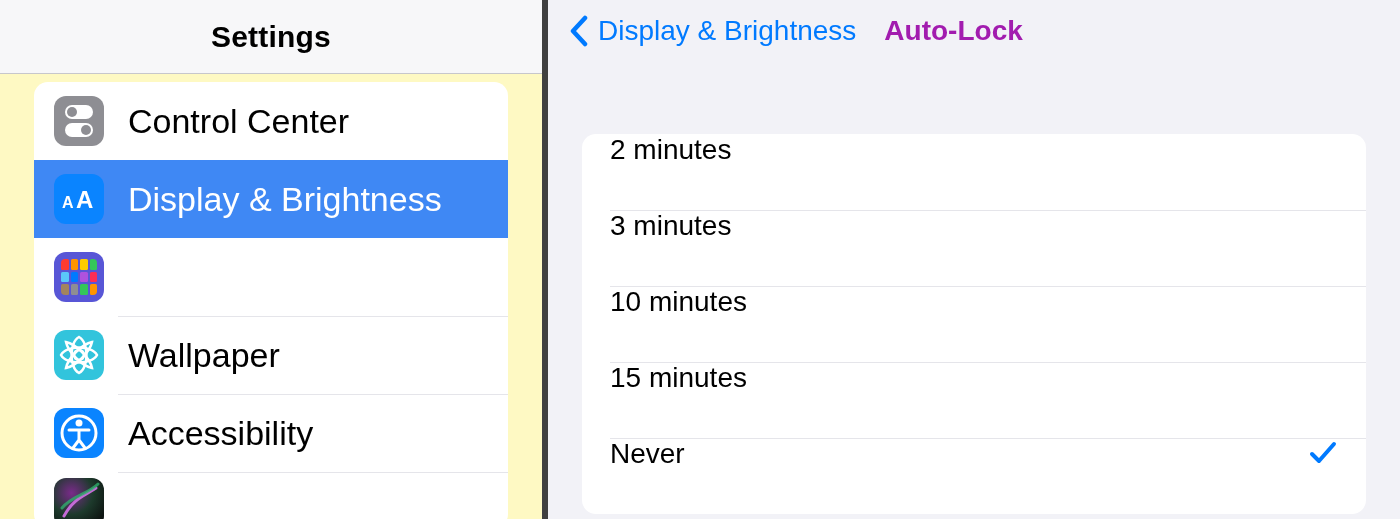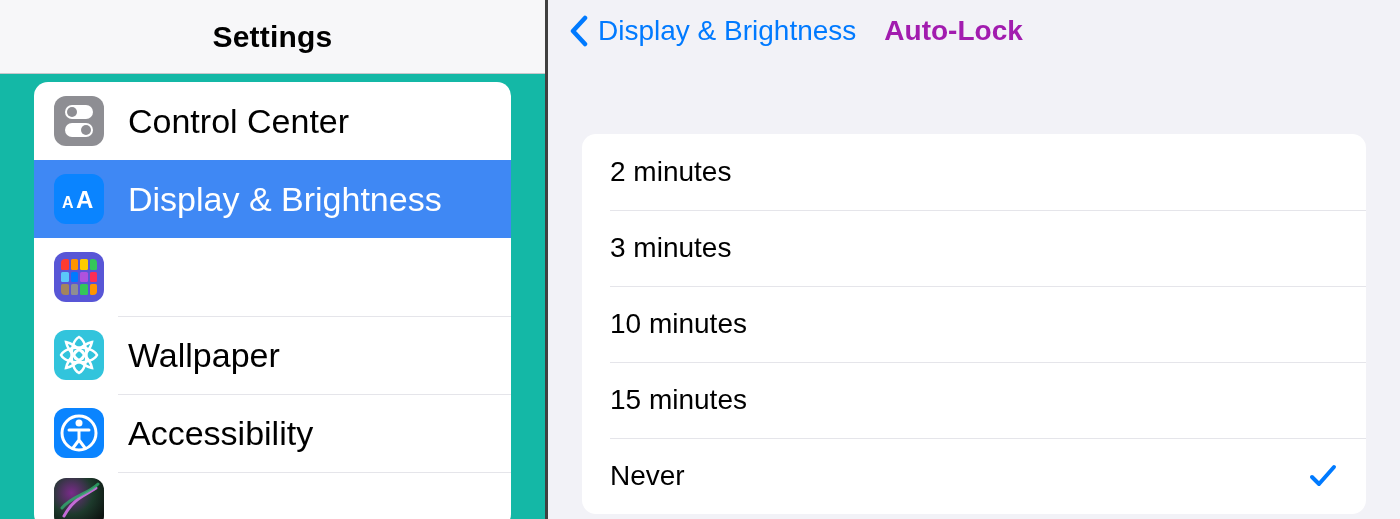--- a/index.html
+++ b/index.html
@@ -10,22 +10,22 @@
     background: #f2f2f7;
     overflow: hidden;
     -webkit-font-smoothing: antialiased;
   }
   .root { display: flex; width: 100%; height: 100%; }
 
   
   .sidebar {
     width: 548px;
     height: 100%;
-    background: #14b8a6;
-    border-right: 3px solid #404040;
+    background: #fef9c3;
+    border-right: 6px solid #404040;
     display: flex;
     flex-direction: column;
   }
   .sidebar-header {
     height: 74px;
     display: flex;
     align-items: center;
     justify-content: center;
     border-bottom: 1px solid #c7c7cc;
     background: #f7f7f9;
@@ -121,21 +121,20 @@
     margin-left: 28px;
   }
   .options-card {
     background: #fff;
     margin: 72px 34px 0 34px;
     border-radius: 14px;
     overflow: hidden;
   }
   .option-row {
     display: flex;
-    align-items: center;
     justify-content: space-between;
     padding: 0 28px;
     height: 76px;
     position: relative;
     cursor: pointer;
   }
   .option-row + .option-row::before {
     content: "";
     position: absolute;
     left: 28px; right: 0; top: 0;

